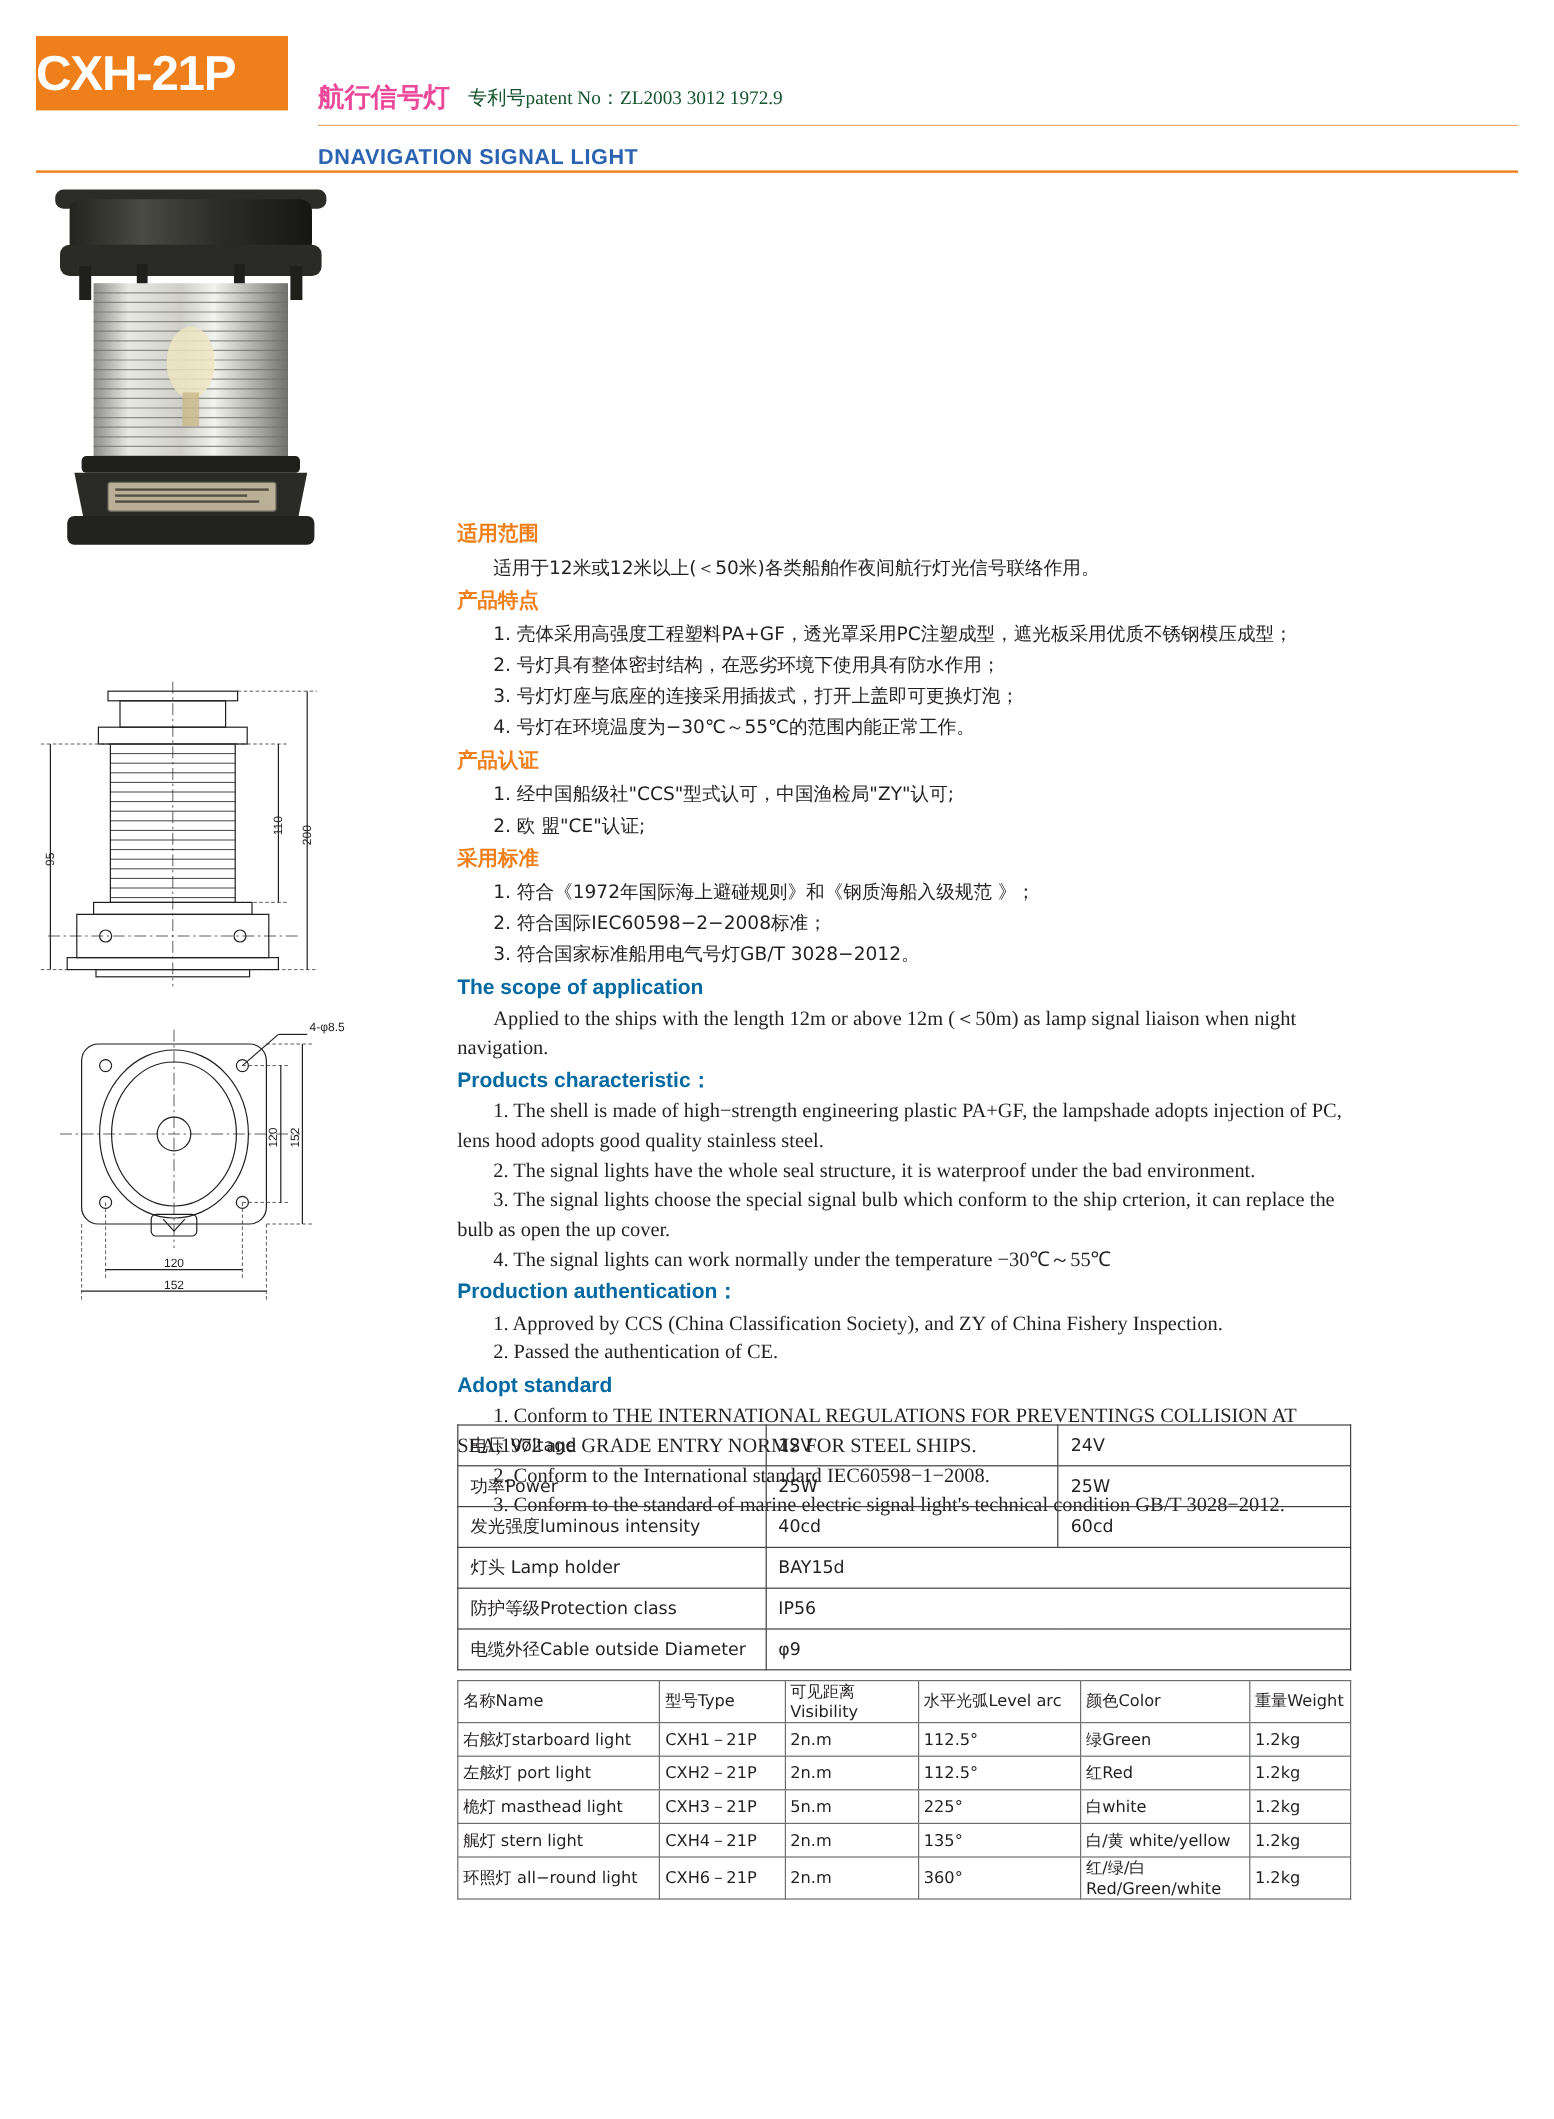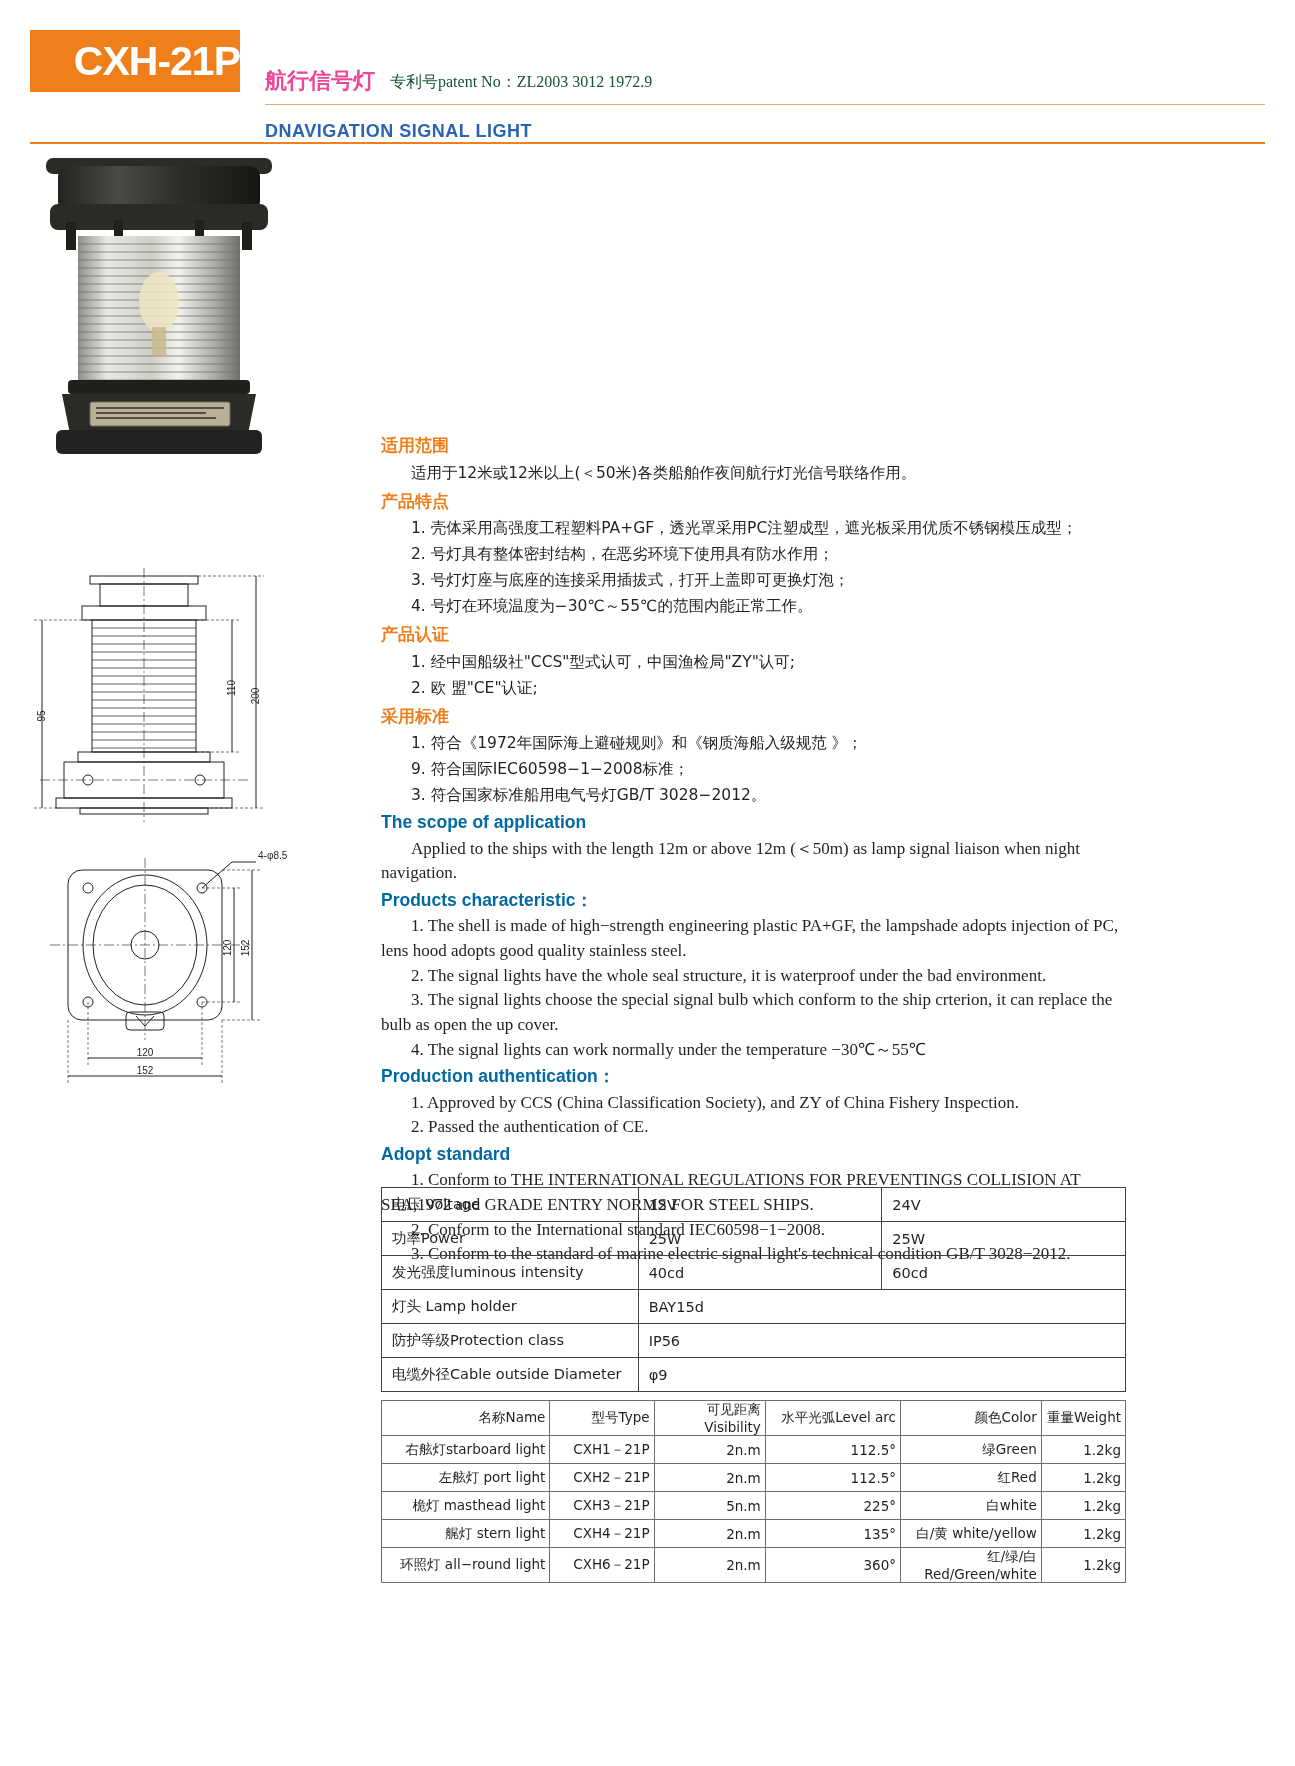--- a/index.html
+++ b/index.html
@@ -6,21 +6,21 @@
   body{
     width:1295px;height:1766px;background:#ffffff;
     font-family:"Liberation Serif", serif;
     color:#231f20;position:relative;overflow:hidden;
   }
   .page{position:relative;width:1295px;height:1766px;}
 
   
   .hdr{position:absolute;left:0;top:30px;width:1295px;height:82px;}
   .hdr-bar{position:absolute;left:30px;top:0;width:210px;height:62px;background:#ef7f1a;}
-  .hdr-model{position:absolute;left:0;top:0;width:210px;height:62px;line-height:62px;text-align:right;
+  .hdr-model{position:absolute;left:0;top:0;width:210px;height:62px;line-height:62px;text-align:left;
     color:#ffffff;font-family:"Liberation Sans",sans-serif;font-weight:bold;font-size:41px;letter-spacing:-1px;}
   .hdr-cn{position:absolute;left:265px;top:36px;font-size:22px;font-weight:bold;color:#ec4899;
     font-family:"DejaVu Sans",sans-serif;}
   .hdr-patent{position:absolute;left:390px;top:42px;font-size:16px;color:#14532d;font-family:"Liberation Serif",serif;}
   .hdr-en{position:absolute;left:265px;top:80px;font-size:18px;font-weight:bold;color:#2b63b0;
     font-family:"Liberation Sans",sans-serif;letter-spacing:.5px;margin-top:11px;}
   .hdr-rule{position:absolute;left:265px;top:74px;width:1000px;height:1px;background:#f0a868;}
   .hdr-rule2{position:absolute;left:30px;top:112px;width:1235px;height:2px;background:#ef7f1a;}
 
   
@@ -38,21 +38,21 @@
 
   
   table{border-collapse:collapse;}
   .t1{position:absolute;left:381px;top:1187px;width:745px;font-family:"DejaVu Sans",sans-serif;font-size:14.5px;}
   .t1 td{border:1px solid #404040;height:33px;padding:0 10px;vertical-align:middle;}
   .t1 .c0{width:255px;}
   .t1 .c1{width:245px;}
   .t1 .c2{width:245px;}
 
   .t2{position:absolute;left:381px;top:1400px;width:745px;font-family:"DejaVu Sans",sans-serif;font-size:13.5px;}
-  .t2 td,.t2 th{border:1px solid #6d6e71;height:27px;padding:0 4px;text-align:right;vertical-align:middle;font-weight:normal;}
+  .t2 td,.t2 th{border:1px solid #6d6e71;height:27px;padding:0 4px;text-align:left;vertical-align:middle;font-weight:normal;}
   .t2 .hcell{font-size:13.5px;}
   .t2 .nm{width:175px;}
   .t2 .ty{width:105px;}
   .t2 .vi{width:110px;}
   .t2 .la{width:140px;}
   .t2 .co{width:135px;}
   .t2 .we{width:80px;}
 </style>
 </head>
 <body>
@@ -252,21 +252,21 @@
     <div class="p-cn ind">2. 号灯具有整体密封结构，在恶劣环境下使用具有防水作用；</div>
     <div class="p-cn ind">3. 号灯灯座与底座的连接采用插拔式，打开上盖即可更换灯泡；</div>
     <div class="p-cn ind">4. 号灯在环境温度为−30℃～55℃的范围内能正常工作。</div>
 
     <div class="h-cn">产品认证</div>
     <div class="p-cn ind">1. 经中国船级社"CCS"型式认可，中国渔检局"ZY"认可;</div>
     <div class="p-cn ind">2. 欧 盟"CE"认证;</div>
 
     <div class="h-cn">采用标准</div>
     <div class="p-cn ind">1. 符合《1972年国际海上避碰规则》和《钢质海船入级规范 》；</div>
-    <div class="p-cn ind">9. 符合国际IEC60598−1−2008标准；</div>
+    <div class="p-cn ind">2. 符合国际IEC60598−2−2008标准；</div>
     <div class="p-cn ind">3. 符合国家标准船用电气号灯GB/T 3028−2012。</div>
 
     <div class="h-en">The scope of application</div>
     <div class="p-en ind">Applied to the ships with the length 12m or above 12m (＜50m) as lamp signal liaison when night navigation.</div>
 
     <div class="h-en">Products characteristic：</div>
     <div class="p-en ind">1. The shell is made of high−strength engineering plastic PA+GF, the lampshade adopts injection of PC, lens hood adopts good quality stainless steel.</div>
     <div class="p-en ind">2. The signal lights have the whole seal structure, it is waterproof under the bad environment.</div>
     <div class="p-en ind">3. The signal lights choose the special signal bulb which conform to the ship crterion, it can replace the bulb as open the up cover.</div>
     <div class="p-en ind">4. The signal lights can work normally under the temperature −30℃～55℃</div>

